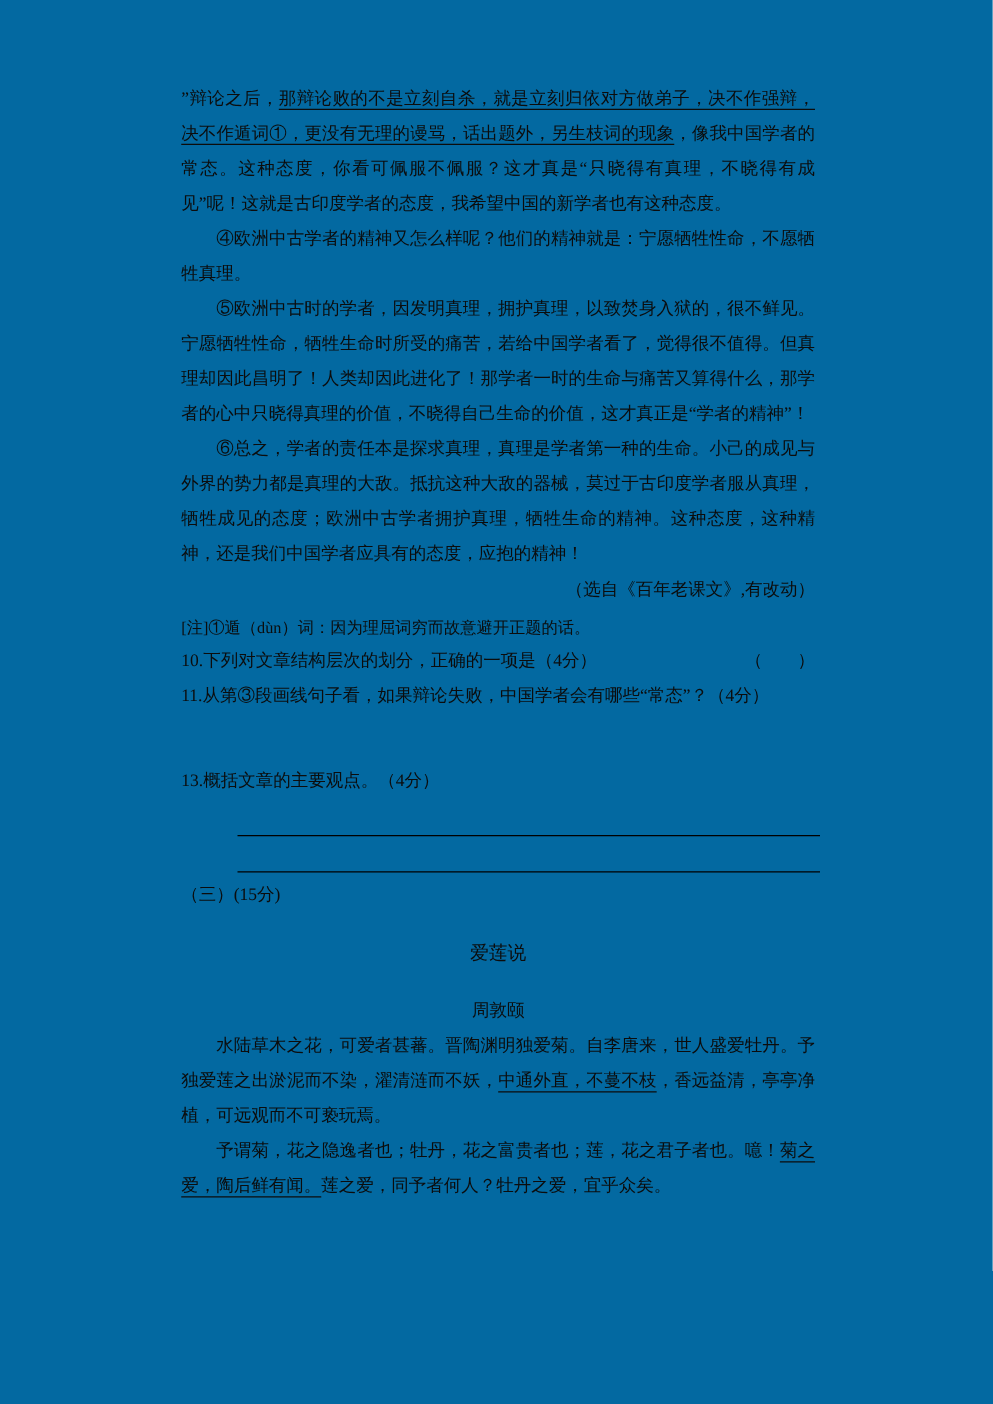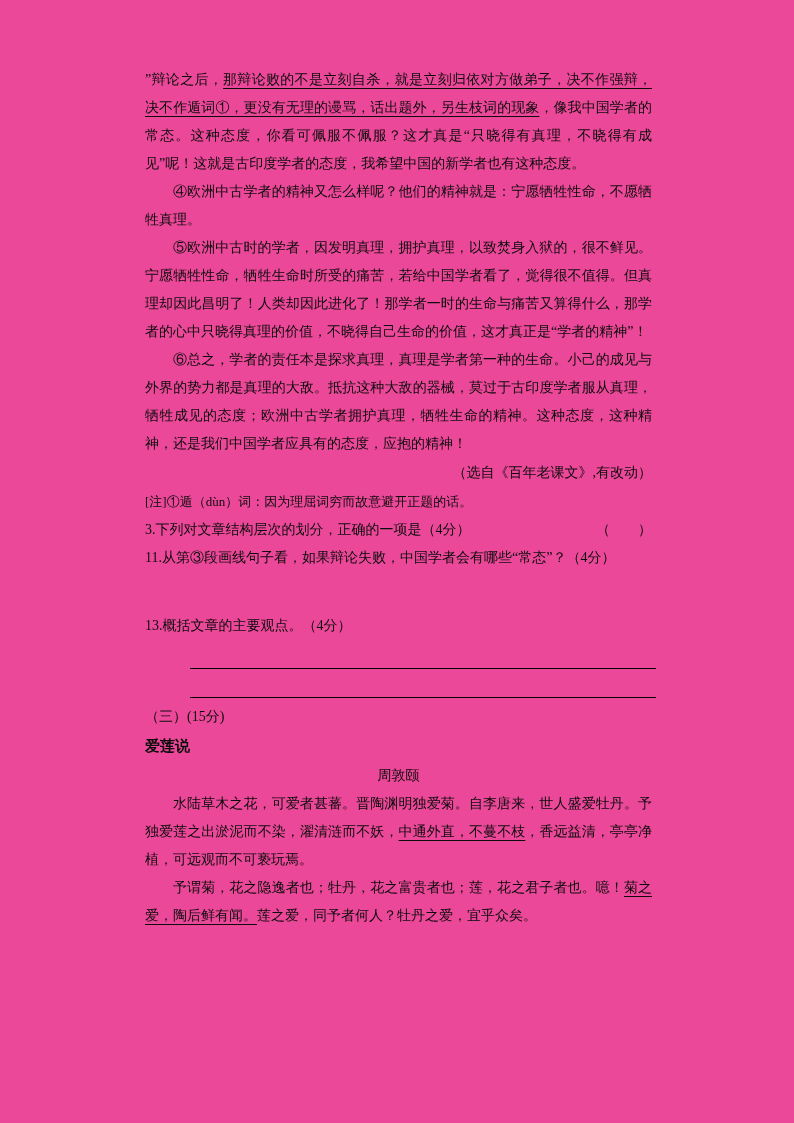--- a/index.html
+++ b/index.html
@@ -7,21 +7,21 @@
     width: 794px; height: 1123px;
     background: #ffffff; color: #0c0c0c;
     font-family: "Liberation Serif", serif;
   }
   .page {
     position: relative;
     width: 794px; height: 1123px;
     padding: 66px 142px 30px 145px;
     box-sizing: border-box;
     overflow: hidden;
-    background: #ec4899;
+    background: #0369a1;
   }
   .para {
     font-size: 14px; line-height: 28px;
     text-align: justify;
     margin: 0;
   }
   .para.indent { text-indent: 2em; }
   .u { text-decoration: underline; text-underline-offset: 4px; }
   .attribution { font-size: 14px; line-height: 30px; text-align: right; margin: 0; }
   .note { font-size: 13px; line-height: 28px; margin: 0; }
@@ -36,42 +36,42 @@
   .option { white-space: nowrap; }
   .answer-gap { height: 36px; }
   .answer-line {
     height: 28px;
     margin-left: 45px;
     width: 466px;
     border-bottom: 1px solid #000;
   }
   .answers { margin-bottom: 4px; }
   .sec-heading { font-size: 14px; line-height: 30px; margin: 0; }
-  .sec-title  { font-size: 15px; font-weight: bold; line-height: 29px; margin: 0; }
+  .sec-title  { text-align: center; font-size: 15px; font-weight: normal; line-height: 29px; margin: 17px; }
   .sec-author { text-align: center; font-size: 14px; line-height: 29px; margin: 0; }
 </style>
 </head>
 <body>
 
 <div class="page">
 
   <div id="passage1-paras">
       <p class="para"><span class="">”辩论之后，</span><span class="u">那辩论败的不是立刻自杀，就是立刻归依对方做弟子，决不作强辩，决不作遁词①，更没有无理的谩骂，话出题外，另生枝词的现象</span><span class="">，像我中国学者的常态。这种态度，你看可佩服不佩服？这才真是“只晓得有真理，不晓得有成见”呢！这就是古印度学者的态度，我希望中国的新学者也有这种态度。</span></p>
       <p class="para indent"><span class="">④欧洲中古学者的精神又怎么样呢？他们的精神就是：宁愿牺牲性命，不愿牺牲真理。</span></p>
       <p class="para indent"><span class="">⑤欧洲中古时的学者，因发明真理，拥护真理，以致焚身入狱的，很不鲜见。宁愿牺牲性命，牺牲生命时所受的痛苦，若给中国学者看了，觉得很不值得。但真理却因此昌明了！人类却因此进化了！那学者一时的生命与痛苦又算得什么，那学者的心中只晓得真理的价值，不晓得自己生命的价值，这才真正是“学者的精神”！</span></p>
       <p class="para indent"><span class="">⑥总之，学者的责任本是探求真理，真理是学者第一种的生命。小己的成见与外界的势力都是真理的大敌。抵抗这种大敌的器械，莫过于古印度学者服从真理，牺牲成见的态度；欧洲中古学者拥护真理，牺牲生命的精神。这种态度，这种精神，还是我们中国学者应具有的态度，应抱的精神！</span></p>
     </div>
 
   <p class="attribution">（选自《百年老课文》,有改动）</p>
 
   <p class="note">[注]①遁（dùn）词：因为理屈词穷而故意避开正题的话。</p>
 
   <div class="q">
     <div class="qrow">
-      <span class="qstem">3.下列对文章结构层次的划分，正确的一项是（4分）</span>
+      <span class="qstem">10.下列对文章结构层次的划分，正确的一项是（4分）</span>
       <span class="bracket">（　　）</span>
     </div>
   </div>
 
   <div class="q">
     <p class="qstem">11.从第③段画线句子看，如果辩论失败，中国学者会有哪些“常态”？（4分）</p>
     <div class="answer-gap"></div>
     <div class="answers"></div>
   </div>
 

